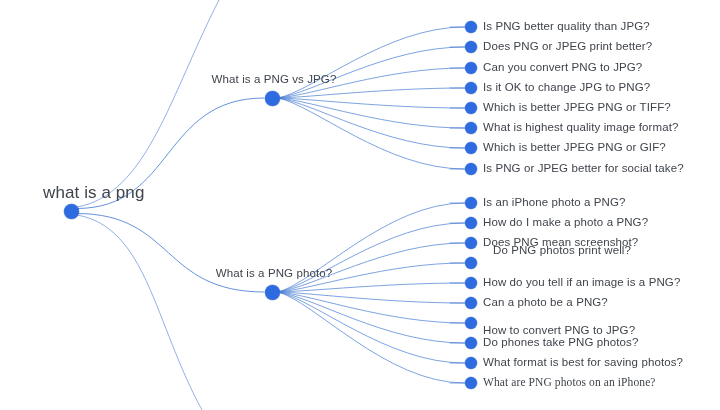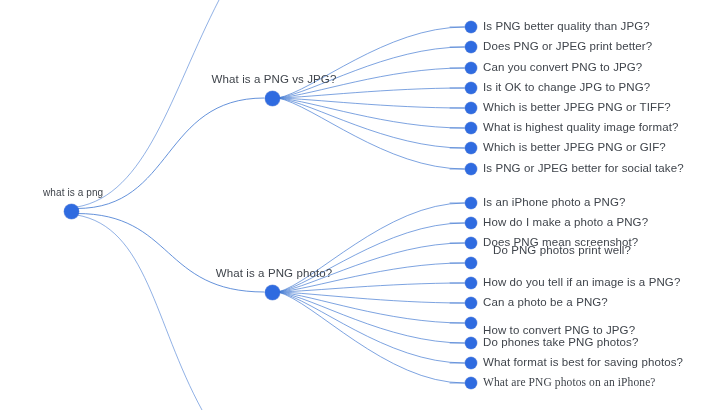--- a/index.html
+++ b/index.html
@@ -57,21 +57,21 @@
   }
   .label.leaf-label {
     font-size: 11.5px;
     color: #3f444b;
   }
   .label.branch-label {
     font-size: 11.5px;
     color: #3f444b;
   }
   .label.root-label {
-    font-size: 10px;
+    font-size: 17px;
     color: #3f444b;
   }
 </style>
 </head>
 <body>
 
 <div id="mindmap-root">
   <svg class="edges" viewBox="0 0 720 410" xmlns="http://www.w3.org/2000/svg">
     <g id="edges-group" fill="none" stroke="#4a7fd4" stroke-linecap="round">
         <path d="M77,208.5 C174.24,208.5 161.15,98 264,98" stroke-width="1" stroke-opacity="0.85"></path>

